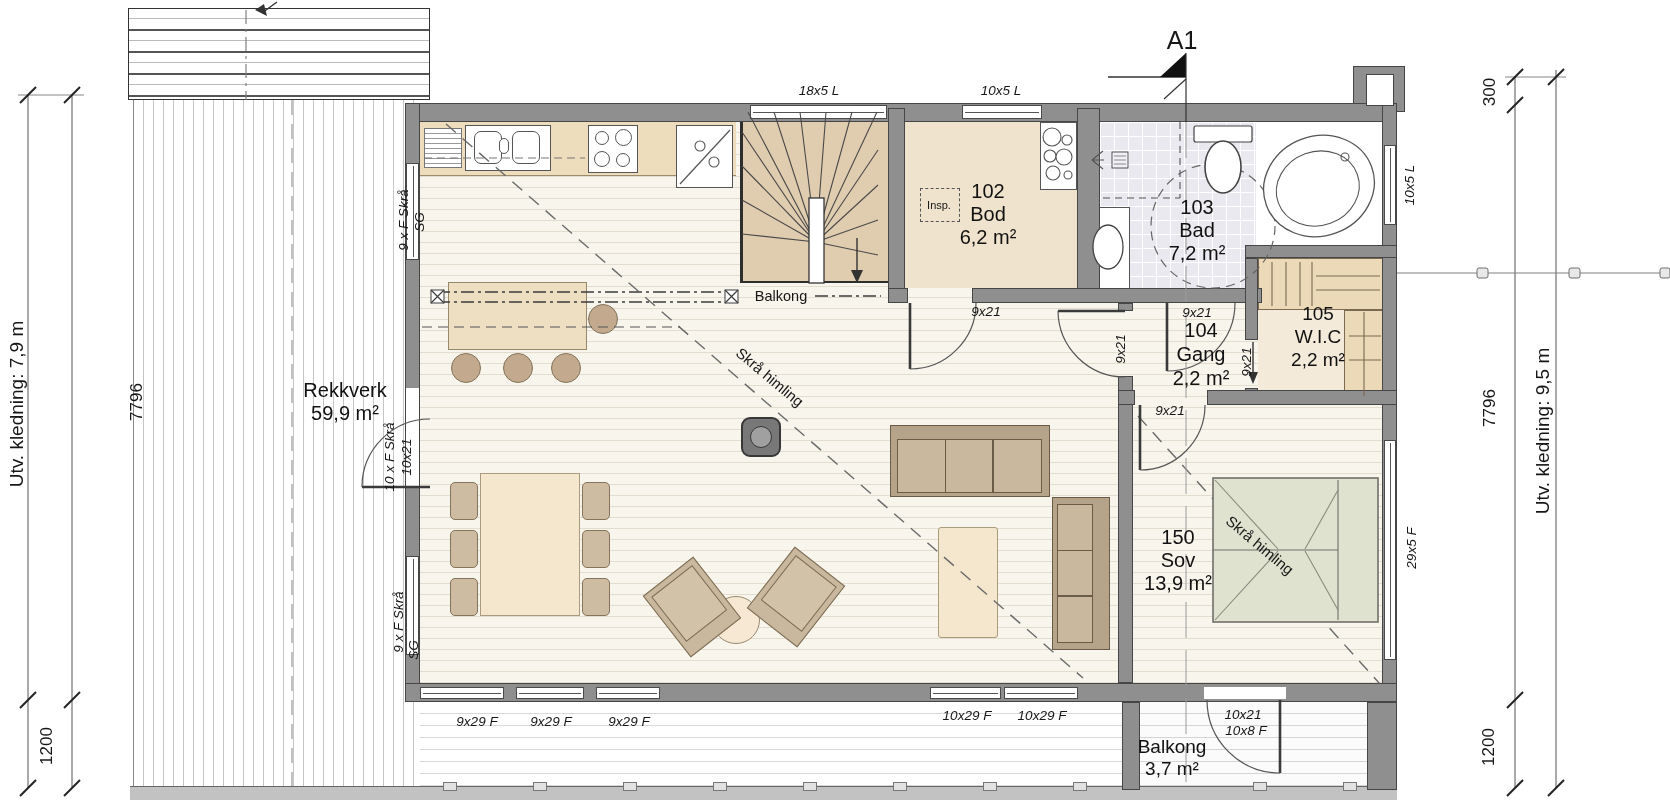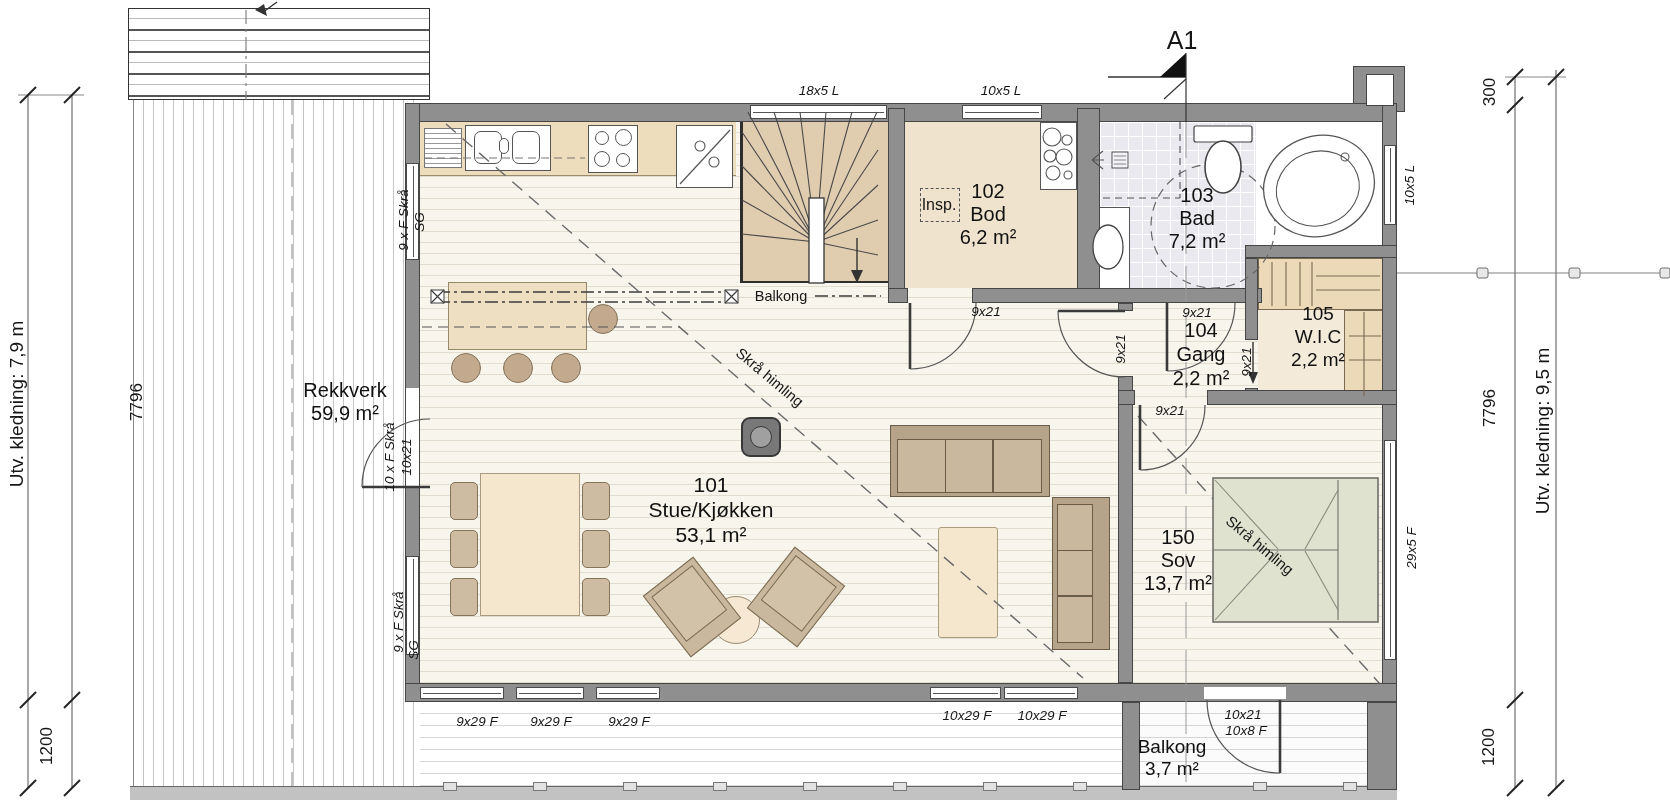--- a/index.html
+++ b/index.html
@@ -279,64 +279,59 @@
         <path d="M1507,796 L1523,780"></path>
         <path d="M1548,796 L1564,780"></path>
     </g>
 
     <path d="M1397,273 H1670" stroke="#808080" stroke-width="1.2"></path>
     <rect x="1477" y="268" width="11" height="10" rx="2" fill="#e8e8e8" stroke="#707070"></rect>
     <rect x="1569" y="268" width="11" height="10" rx="2" fill="#e8e8e8" stroke="#707070"></rect>
     <rect x="1660" y="268" width="10" height="10" rx="2" fill="#e8e8e8" stroke="#707070"></rect>
   </svg>
 
-  <div class="stack" style="left:711px;top:472px;font-size:21px;line-height:25px">
-    <span style="display:block">101</span>
-    <span style="display:block">Stue/Kjøkken</span>
-    <span style="display:block">53,1 m²</span>
-  </div>
   <div class="stack" style="left:988px;top:180px">
     <span style="display:block">102</span>
     <span style="display:block">Bod</span>
     <span style="display:block">6,2 m²</span>
   </div>
-  <div class="stack" style="left:1197px;top:184px">
+  <div class="stack" style="left:1197px;top:196px">
     <span style="display:block">103</span>
     <span style="display:block">Bad</span>
     <span style="display:block">7,2 m²</span>
   </div>
   <div class="stack" style="left:1201px;top:318px;line-height:24px">
     <span style="display:block">104</span>
     <span style="display:block">Gang</span>
     <span style="display:block">2,2 m²</span>
   </div>
   <div class="stack" style="left:1318px;top:302px;font-size:19px;line-height:23px">
     <span style="display:block">105</span>
     <span style="display:block">W.I.C</span>
     <span style="display:block">2,2 m²</span>
   </div>
   <div class="stack" style="left:1178px;top:526px">
     <span style="display:block">150</span>
     <span style="display:block">Sov</span>
-    <span style="display:block">13,7 m²</span>
+    <span style="display:block">13,9 m²</span>
   </div>
   <div class="stack" style="left:345px;top:379px">
     <span style="display:block">Rekkverk</span>
     <span style="display:block">59,9 m²</span>
   </div>
   <div class="stack" style="left:1172px;top:736px;font-size:19px;line-height:22px">
     <span style="display:block">Balkong</span>
     <span style="display:block">3,7 m²</span>
   </div>
 
   <div class="lbl" style="left:1182px;top:40px;font-size:25px">A1</div>
   <div class="lbl" style="left:781px;top:296px;font-size:14.5px">Balkong</div>
   <div class="lbl" style="left:770px;top:377px;font-size:15px;transform:translate(-50%,-50%) rotate(40deg)">Skrå himling</div>
   <div class="lbl" style="left:1260px;top:545px;font-size:15px;transform:translate(-50%,-50%) rotate(40deg)">Skrå himling</div>
-  <div class="lbl" style="left:939px;top:205px;font-size:16px">Insp.</div>
+  <div class="lbl" style="left:939px;top:205px;font-size:11px">Insp.</div>
 
   <div class="lbl it" style="left:819px;top:90px">18x5 L</div>
   <div class="lbl it" style="left:1001px;top:90px">10x5 L</div>
   <div class="lbl it rot" style="left:1409px;top:185px">10x5 L</div>
   <div class="lbl it rot" style="left:1411px;top:548px">29x5 F</div>
   <div class="lbl it" style="left:986px;top:311px">9x21</div>
   <div class="lbl it" style="left:1197px;top:312px">9x21</div>
   <div class="lbl it rot" style="left:1120px;top:349px">9x21</div>
   <div class="lbl it rot" style="left:1246px;top:362px">9x21</div>
   <div class="lbl it" style="left:1170px;top:410px">9x21</div>

